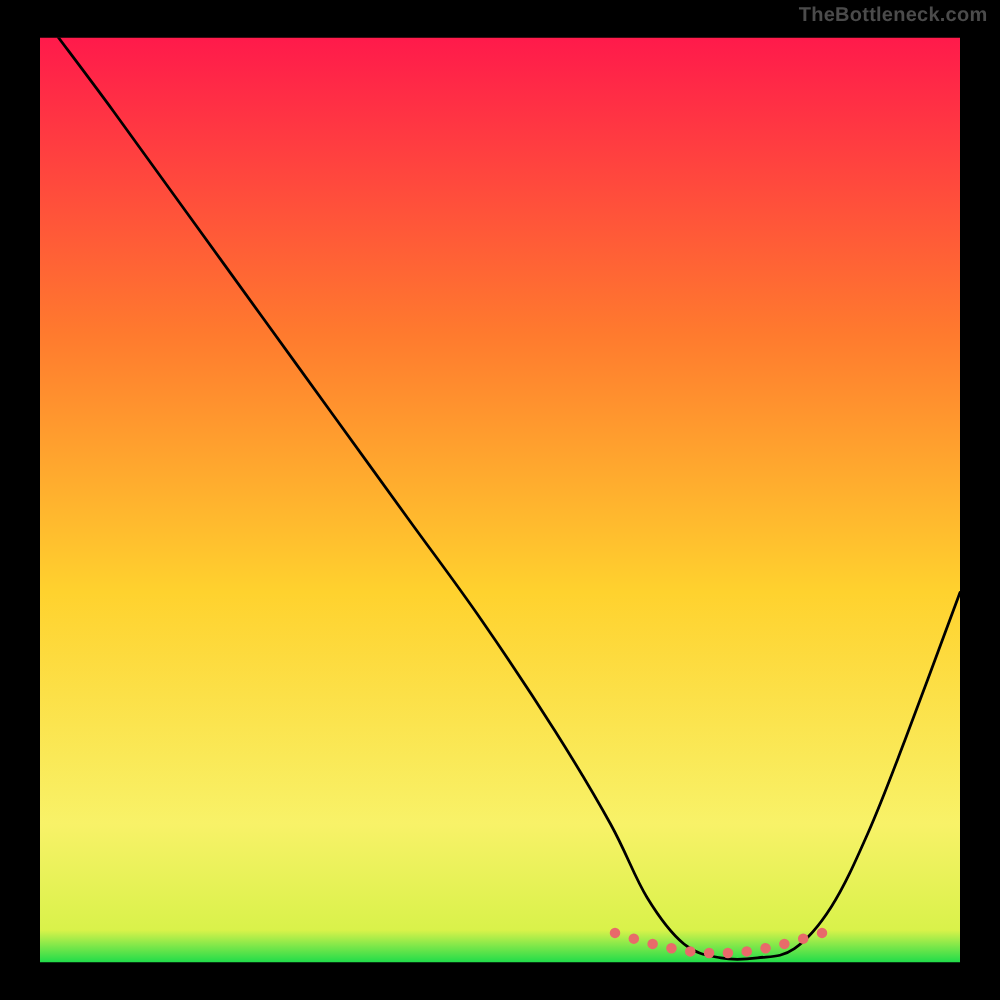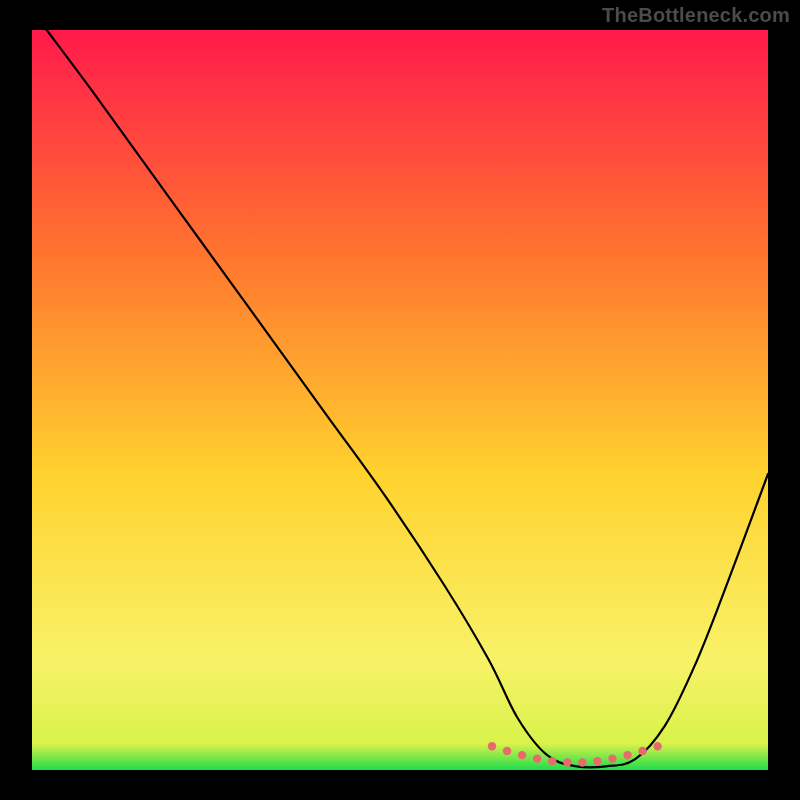--- a/index.html
+++ b/index.html
@@ -15,21 +15,21 @@
     position: relative;
     width: 800px;
     height: 800px;
     background: #000000;
   }
   .watermark {
     position: absolute;
     top: 4px;
     right: 10px;
     color: #4b4b4b;
-    font-size: 20px;
+    font-size: 16px;
     font-weight: 600;
     letter-spacing: 0.2px;
     z-index: 10;
     text-align: right;
   }
   .plot-wrap {
     position: absolute;
     left: 32px;
     top: 30px;
     width: 736px;

